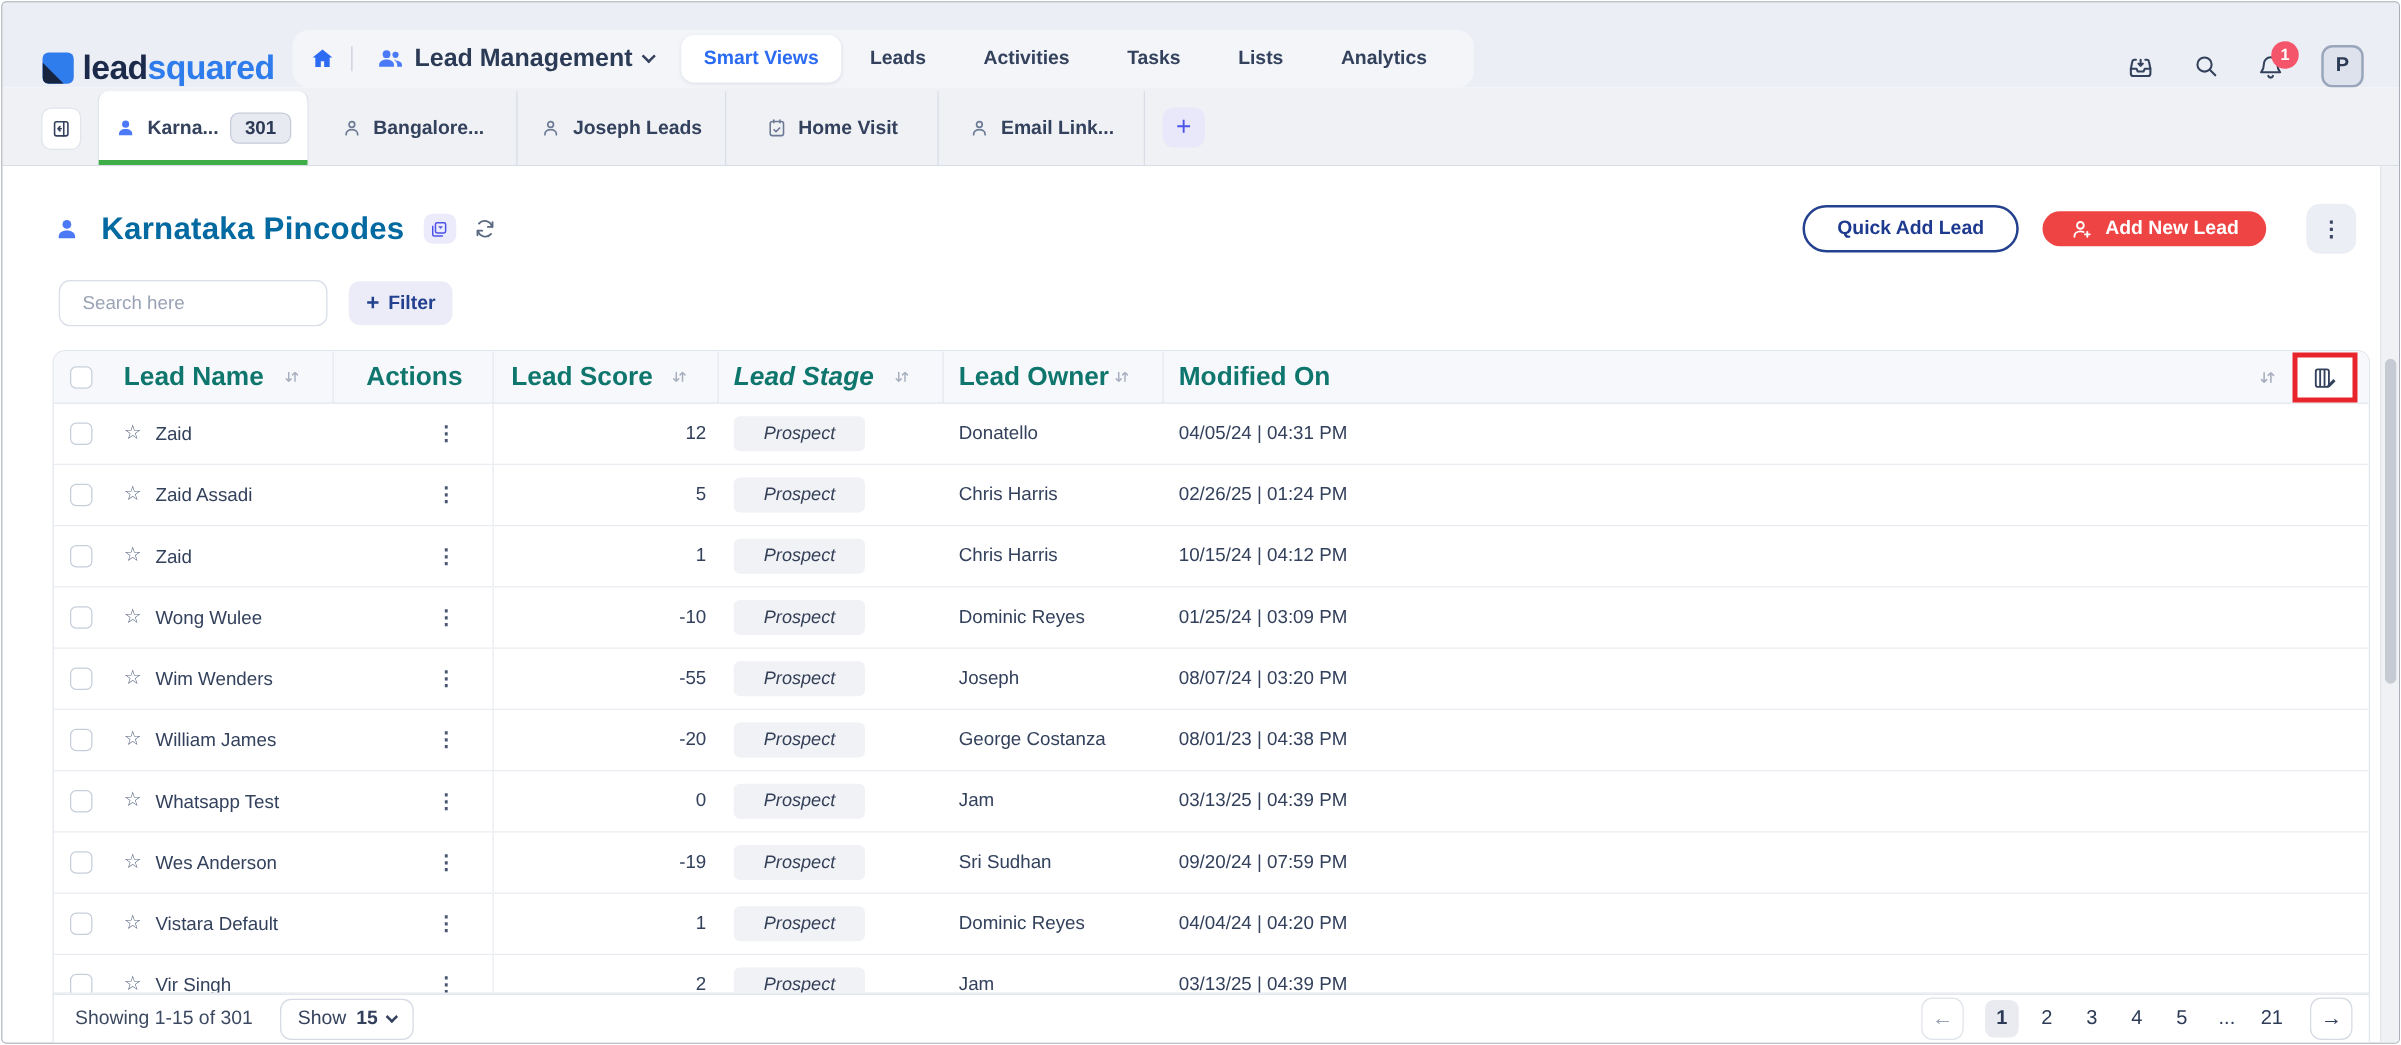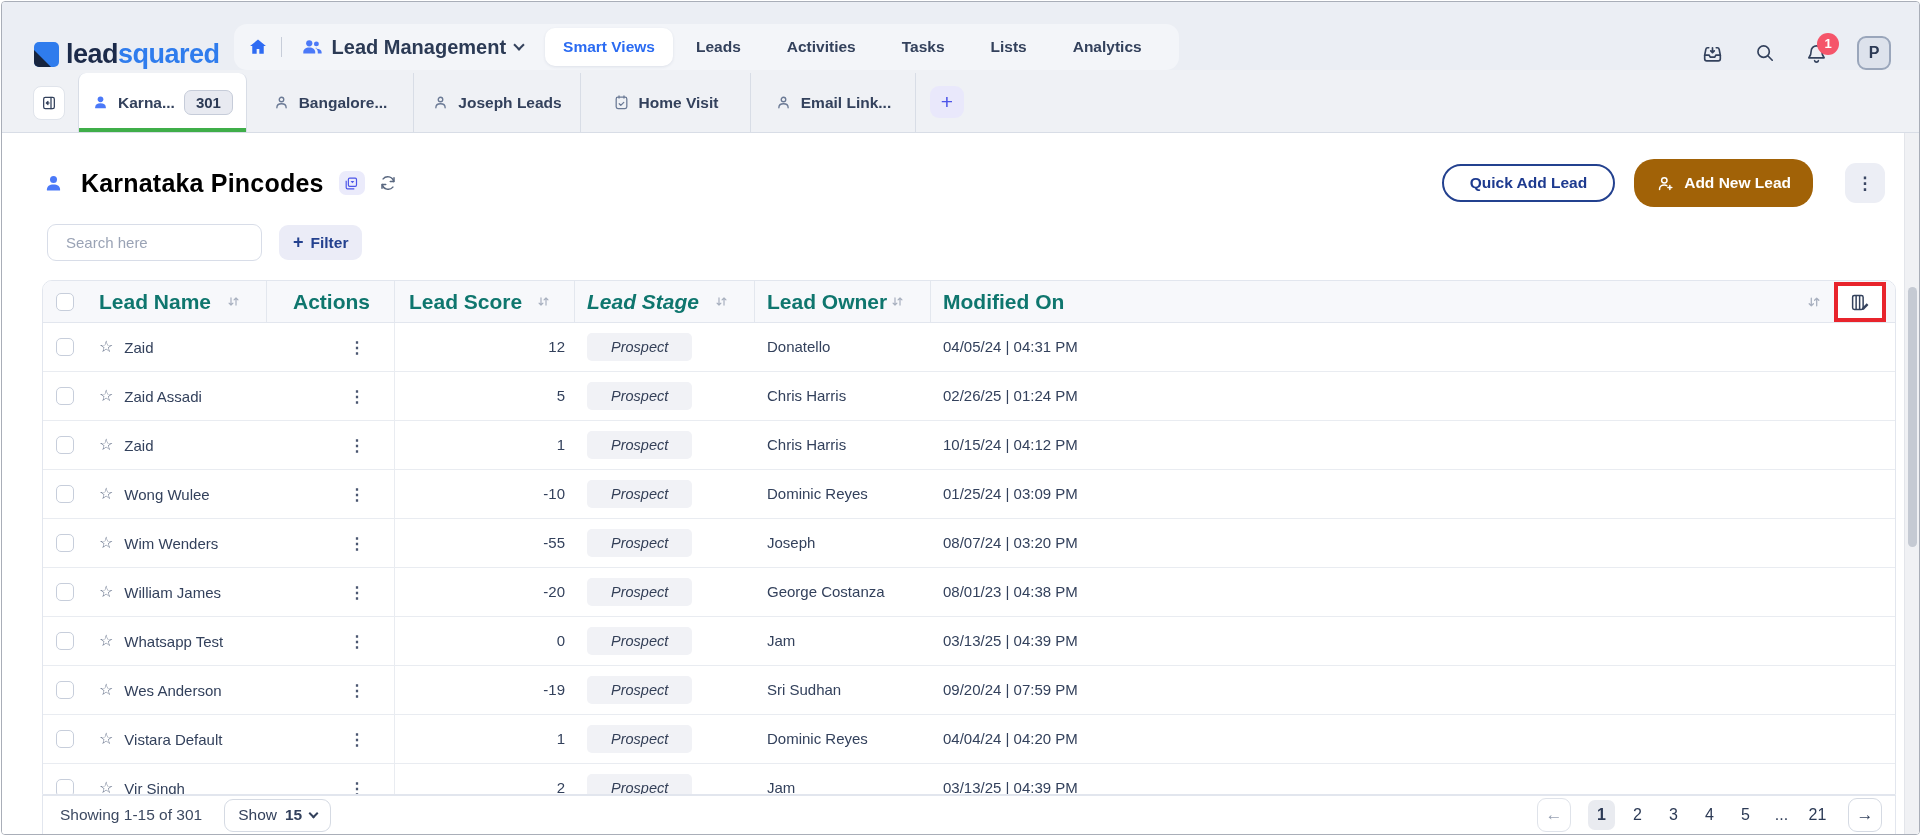--- a/index.html
+++ b/index.html
@@ -36,26 +36,26 @@
   .tab-label { font-size:15.5px; font-weight:600; color:#33415c; white-space:nowrap; }
   .tab.active { background:#fff; border-radius:8px 8px 0 0; }
   .tab.active:after { content:""; position:absolute; left:0; right:0; bottom:0; height:4px; background:#3fae49; }
   .tab-count { background:#e8eaf1; border:1px solid #c6ccd9; border-radius:7px; padding:3px 11px; font-size:15px; font-weight:600; color:#2c3a55; }
   .w1{width:169px;} .w2{width:167px;} .w3{width:167px;} .w4{width:170px;} .w5{width:165px;}
   .tab-plus { width:34px; height:32px; background:#e9e8fb; border-radius:9px; margin:0 0 14px 14px; color:#4c54e8; font-size:21px; font-weight:500; display:flex; align-items:center; justify-content:center; cursor:pointer; }
 
   
   .main { position:absolute; top:131px; left:0; right:0; bottom:0; background:#fff; }
   .title-row { position:absolute; top:28px; left:41px; right:34px; height:44px; display:flex; align-items:center; }
-  .page-title { font-size:25px; font-weight:700; color:#000000; margin-left:17px; letter-spacing:.2px; }
+  .page-title { font-size:25px; font-weight:700; color:#0369a1; margin-left:17px; letter-spacing:.2px; }
   .view-badge { width:26px; height:24px; background:#ebebfb; border-radius:7px; display:flex; align-items:center; justify-content:center; margin-left:15px; cursor:pointer; }
   .refresh-btn { margin-left:14px; cursor:pointer; display:flex; }
   .title-actions { margin-left:auto; display:flex; align-items:center; gap:19px; }
   .btn-outline { height:38px; padding:0 26px; border:2px solid #23418f; border-radius:19px; background:#fff; color:#1d3a8f; font-size:15.5px; font-weight:700; cursor:pointer; font-family:inherit; }
-  .btn-primary { height:48px; padding:0 22px; border:none; border-radius:20px; background:#a16207; color:#fff; font-size:15.5px; font-weight:700; cursor:pointer; display:flex; align-items:center; gap:9px; font-family:inherit; }
+  .btn-primary { height:28px; padding:0 22px; border:none; border-radius:20px; background:#ef4444; color:#fff; font-size:15.5px; font-weight:700; cursor:pointer; display:flex; align-items:center; gap:9px; font-family:inherit; }
   .btn-kebab { width:40px; height:40px; border:none; border-radius:11px; background:#eceef5; color:#3a4663; font-size:17px; font-weight:700; cursor:pointer; margin-left:13px; }
 
   .toolbar { position:absolute; top:91px; left:45px; display:flex; align-items:center; gap:17px; }
   .search-box { width:215px; height:37px; border:1px solid #d8dde8; border-radius:9px; background:#fff; display:flex; align-items:center; padding:0 10px; gap:8px; }
   .search-box input { border:none; outline:none; flex:1; font-size:15px; color:#33415c; font-family:inherit; background:transparent; }
   .search-box input::placeholder { color:#9aa3b5; }
   .btn-filter { height:35px; padding:0 14px; border:none; border-radius:9px; background:#ebecf7; color:#24418f; font-size:15.5px; font-weight:600; cursor:pointer; display:flex; align-items:center; gap:7px; font-family:inherit; }
   .btn-filter .plus { font-size:18px; font-weight:600; }
 
   

